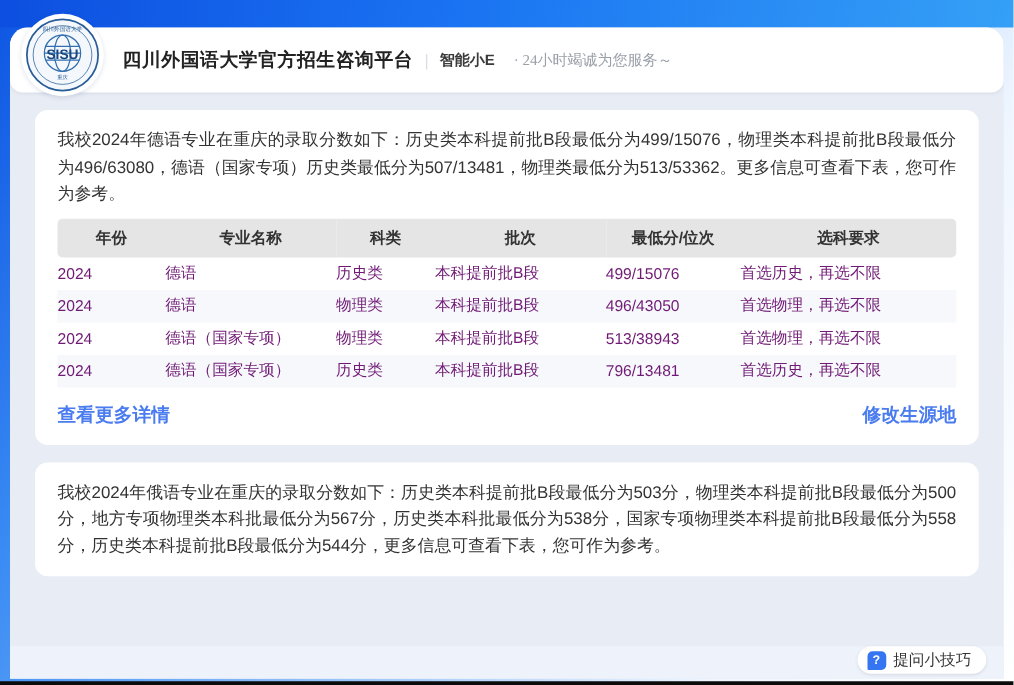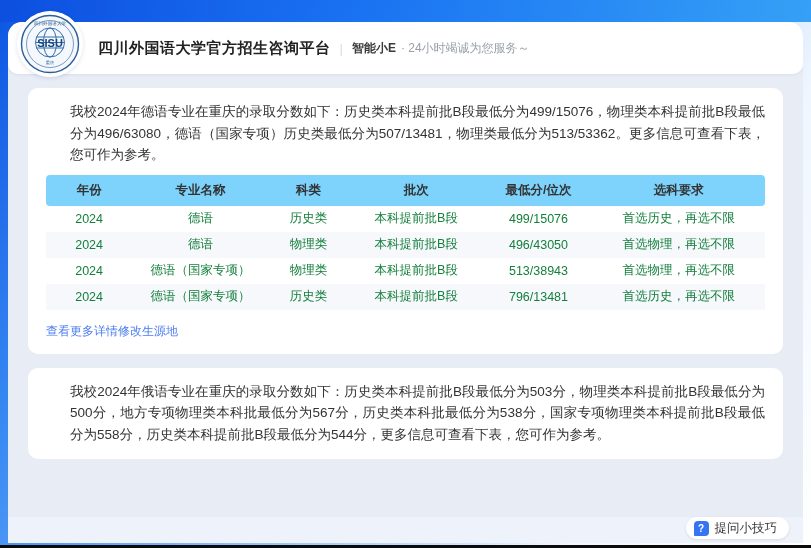--- a/index.html
+++ b/index.html
@@ -14,45 +14,45 @@
   .app { position:absolute; left:8px; right:8px; top:22px; bottom:5px;
     background:#e8ecf5; border-radius:14px 14px 0 0; overflow:hidden;
     display:flex; flex-direction:column; }
 
   .app-header { flex:0 0 52px; background:#ffffff; border-radius:14px 14px 10px 10px;
     display:flex; align-items:center; padding-left:90px; position:relative;
     box-shadow:0 1px 3px rgba(60,80,120,0.08); }
   .title { font-size:15px; font-weight:bold; color:#222; letter-spacing:0.5px; }
   .sep { color:#d9dde4; margin:0 9px; font-size:13px; }
   .bot { font-size:12px; font-weight:bold; color:#3a3a3a; }
-  .subtitle { font-size:12px; color:#9aa0a8; margin-left:5px; }
+  .subtitle { font-size:12px; color:#9aa0a8; margin-left:15px;font-family:Liberation Serif, serif; }
 
   .logo { position:absolute; left:17px; top:11px; width:66px; height:66px; z-index:5;
     background:#fff; border-radius:50%; box-shadow:0 1px 4px rgba(30,60,120,0.15); }
 
   .chat { flex:1 1 auto; overflow:hidden; padding:0 20px; }
 
   .bubble-row { display:flex; justify-content:flex-end; padding-right:10px; }
   .bubble-row.first { margin-top:28px; }
   .bubble-row.second { margin-top:17px; }
   .bubble { background:#3575f2; color:#ffffff; font-size:13px; line-height:16px;
     padding:8px 13px; border-radius:12px 12px 2px 12px; }
 
   .card { background:#ffffff; border-radius:10px; padding:13px 18px 14px;
     margin-top:14px; color:#333; }
-  .answer-text { font-size:13.5px; line-height:21.5px; color:#333; text-align:justify;margin-left:24px; }
+  .answer-text { font-size:13.5px; line-height:21.5px; color:#333; text-align:justify; }
 
   table.scores { width:100%; border-collapse:collapse; margin-top:9px; font-size:12.5px; table-layout:fixed; }
-  table.scores th { background:#7dd3fc; color:#333; font-weight:bold; height:31px; text-align:center; }
-  table.scores td { height:26px; color:#15803d; text-align:center; }
+  table.scores th { background:#e5e5e5; color:#333; font-weight:bold; height:31px; text-align:center; }
+  table.scores td { height:26px; color:#701a75; text-align:left; }
   table.scores tbody tr:nth-child(even) { background:#f6f8fc; }
   table.scores thead tr th:first-child { border-radius:4px 0 0 4px; }
   table.scores thead tr th:last-child { border-radius:0 4px 4px 0; }
 
-  .card-links { display:flex; margin-top:13px; font-size:12px; }
+  .card-links { display:flex; justify-content:space-between; margin-top:13px; font-size:15px;font-weight:bold; }
   .card-links a { color:#4a7cf0; text-decoration:none; cursor:pointer; }
 
   .footer { flex:0 0 26px; background:#eef2fa; position:relative; }
   .tips-btn { position:absolute; right:14px; top:0; height:22px; background:#fff;
     border-radius:13px; padding:0 12px 0 8px; display:flex; align-items:center; gap:6px;
     font-size:12.5px; color:#333; box-shadow:0 1px 3px rgba(0,0,0,0.10); cursor:pointer; }
   .tips-icon { width:15px; height:15px; background:#3575f2; color:#fff;
     border-radius:4px 4px 4px 1px; font-size:10px; font-weight:bold;
     display:flex; align-items:center; justify-content:center; }
 

